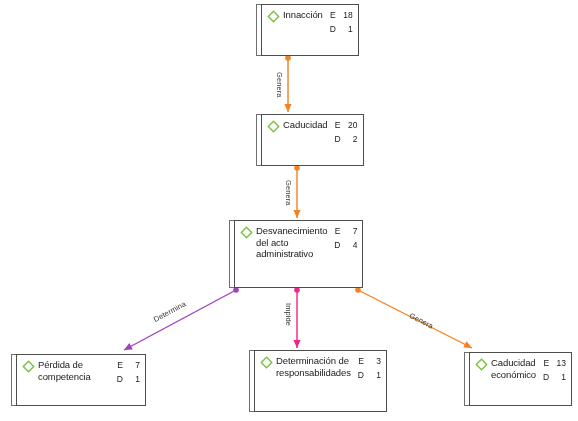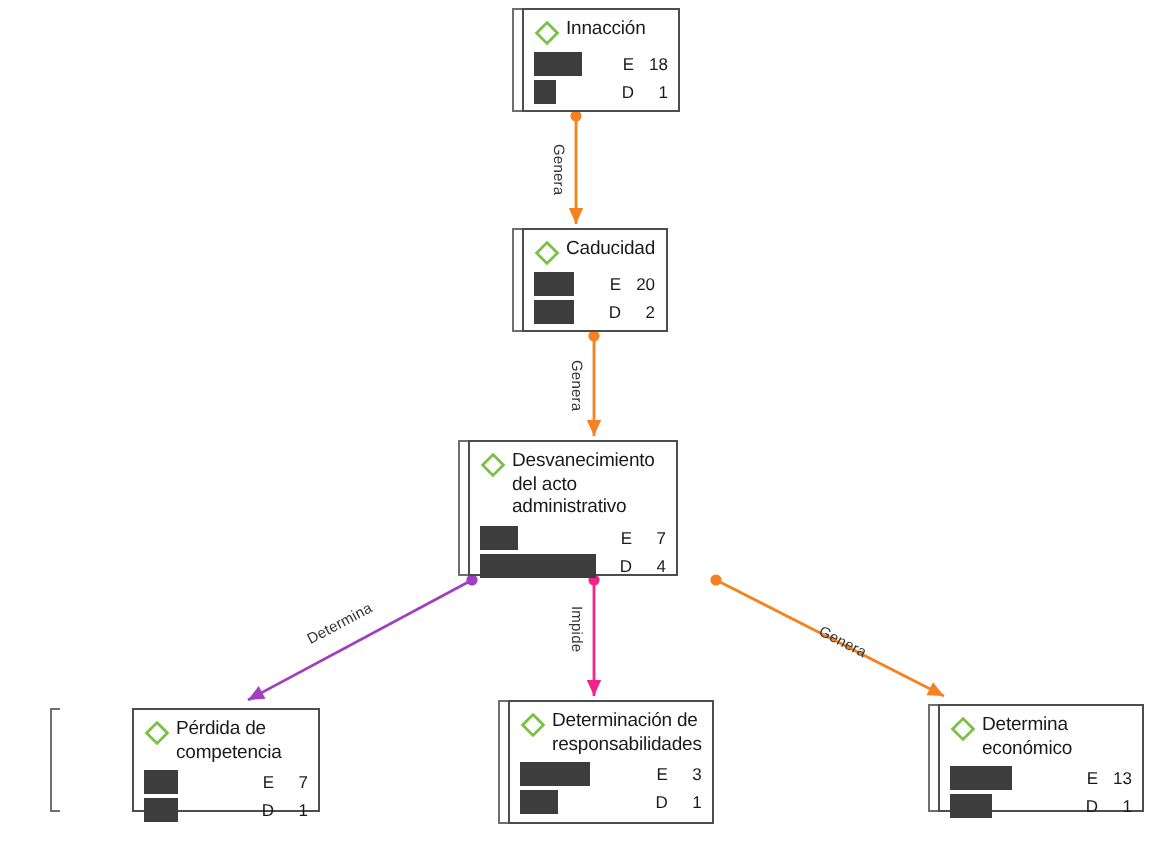--- a/index.html
+++ b/index.html
@@ -41,21 +41,21 @@
     background: #ffffff;
     flex: 0 0 auto;
   }
   .node-body {
     border: 1px solid #4d4d4d;
     background: #ffffff;
     flex: 1 1 auto;
     padding: 4px 5px 5px 5px;
     box-sizing: border-box;
     display: flex;
-    flex-direction: column;
+    flex-direction: row;
   }
   .node-title-row {
     display: flex;
     align-items: flex-start;
     gap: 3px;
     margin-bottom: 3px;
   }
   .diamond-icon {
     flex: 0 0 auto;
     width: 13px;
@@ -226,21 +226,21 @@
           <div class="metric-row">
             <div class="bar-track">
               <div class="bar-fill" style="width: 92%; background: rgb(61, 61, 61);"></div>
             </div>
             <div class="metric-key">D</div>
             <div class="metric-val">4</div>
           </div>
         </div>
       </div>
     </div>
-    <div class="node" style="left: 25px; top: 354px; width: 135px; height: 52px; gap: 36px;">
+    <div class="node" style="left: 11px; top: 354px; width: 135px; height: 52px;">
       <div class="node-gutter" style="border-color: rgb(110, 110, 110);"></div>
       <div class="node-body" style="border-color: rgb(77, 77, 77);">
         <div class="node-title-row">
           <svg class="diamond-icon" viewBox="0 0 14 14">
             <polygon points="7,1.4 12.6,7 7,12.6 1.4,7" fill="none" stroke="#7ac143" stroke-width="1.5"></polygon>
           </svg>
           <div class="node-title" style="color: rgb(26, 26, 26);">Pérdida de competencia</div>
         </div>
         <div class="metrics">
           <div class="metric-row">
@@ -287,21 +287,21 @@
         </div>
       </div>
     </div>
     <div class="node" style="left: 464px; top: 352px; width: 108px; height: 54px;">
       <div class="node-gutter" style="border-color: rgb(110, 110, 110);"></div>
       <div class="node-body" style="border-color: rgb(77, 77, 77);">
         <div class="node-title-row">
           <svg class="diamond-icon" viewBox="0 0 14 14">
             <polygon points="7,1.4 12.6,7 7,12.6 1.4,7" fill="none" stroke="#7ac143" stroke-width="1.5"></polygon>
           </svg>
-          <div class="node-title" style="color: rgb(26, 26, 26);">Determina económico</div>
+          <div class="node-title" style="color: rgb(26, 26, 26);">Caducidad económico</div>
         </div>
         <div class="metrics">
           <div class="metric-row">
             <div class="bar-track">
               <div class="bar-fill" style="width: 50%; background: rgb(61, 61, 61);"></div>
             </div>
             <div class="metric-key">E</div>
             <div class="metric-val">13</div>
           </div>
           <div class="metric-row">

